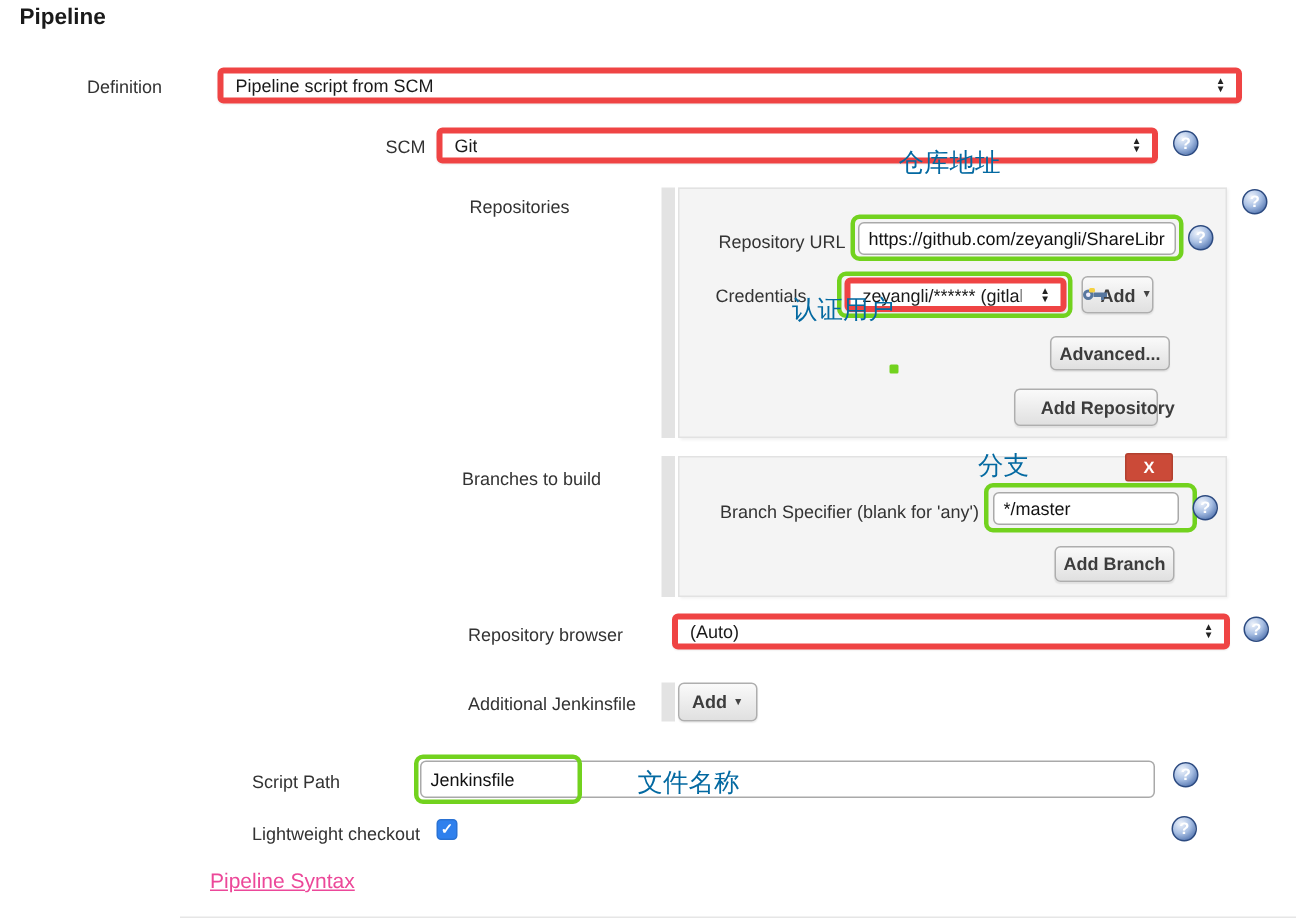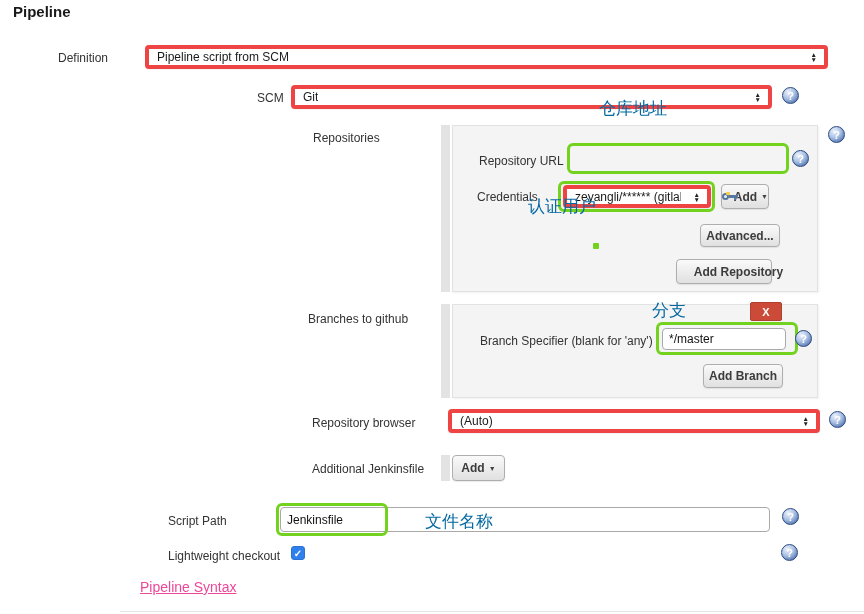--- a/index.html
+++ b/index.html
@@ -114,20 +114,23 @@
   <div class="abs help" style="left:782px; top:87px;">?</div>
   <div class="abs cn" style="left:599px; top:97px;">仓库地址</div>
 
   <div class="abs lbl" style="left:313px; top:131px;">Repositories</div>
   <div class="abs help" style="left:828px; top:126px;">?</div>
   <div class="abs vbar" style="left:441px; top:125px; width:9px; height:167px;"></div>
   <div class="abs panel" style="left:452px; top:125px; width:366px; height:167px;"></div>
 
   <div class="abs lbl" style="left:479px; top:154px;text-align:center;">Repository URL</div>
   <div class="abs hl" style="left:567px; top:143px; width:222px; height:31px;"></div>
+  <div class="abs" style="left:572px; top:148px; width:212px; height:22px;">
+    <input class="tinput" type="text" value="https://github.com/zeyangli/ShareLibr" style="">
+  </div>
   <div class="abs help" style="left:792px; top:150px;">?</div>
 
   <div class="abs lbl" style="left:477px; top:190px;">Credentials</div>
   <div class="abs hl" style="left:558px; top:181px; width:157px; height:31px;"></div>
   <div class="abs select center" style="left:563px; top:185px; width:148px; height:23px;">
     <span class="val">zeyangli/****** (gitlab)</span>
     <span class="stepper"></span>
   </div>
   <div class="abs btn" style="left:721px; top:184px; width:48px; height:25px;">
     <span class="key">
@@ -143,21 +146,21 @@
 
   <div class="abs dot" style="left:593px; top:243px; width:6px; height:6px;"></div>
 
   <div class="abs btn" style="left:700px; top:224px; width:80px; height:23px;">
     <span>Advanced...</span>
   </div>
   <div class="abs btn" style="left:676px; top:259px; width:96px; height:25px;padding-left:29px;">
     <span>Add Repository</span>
   </div>
 
-  <div class="abs lbl" style="left:308px; top:312px;">Branches to github</div>
+  <div class="abs lbl" style="left:308px; top:312px;">Branches to build</div>
   <div class="abs vbar" style="left:441px; top:304px; width:9px; height:94px;"></div>
   <div class="abs panel" style="left:452px; top:304px; width:366px; height:94px;"></div>
 
   <div class="abs xbtn" style="left:750px; top:302px; width:32px; height:19px;">X</div>
   <div class="abs cn" style="left:652px; top:299px;">分支</div>
 
   <div class="abs lbl" style="left:480px; top:334px;">Branch Specifier (blank for 'any')</div>
   <div class="abs hl" style="left:656px; top:322px; width:142px; height:33px;"></div>
   <div class="abs" style="left:662px; top:328px; width:124px; height:22px;">
     <input class="tinput" type="text" value="*/master" style="">

